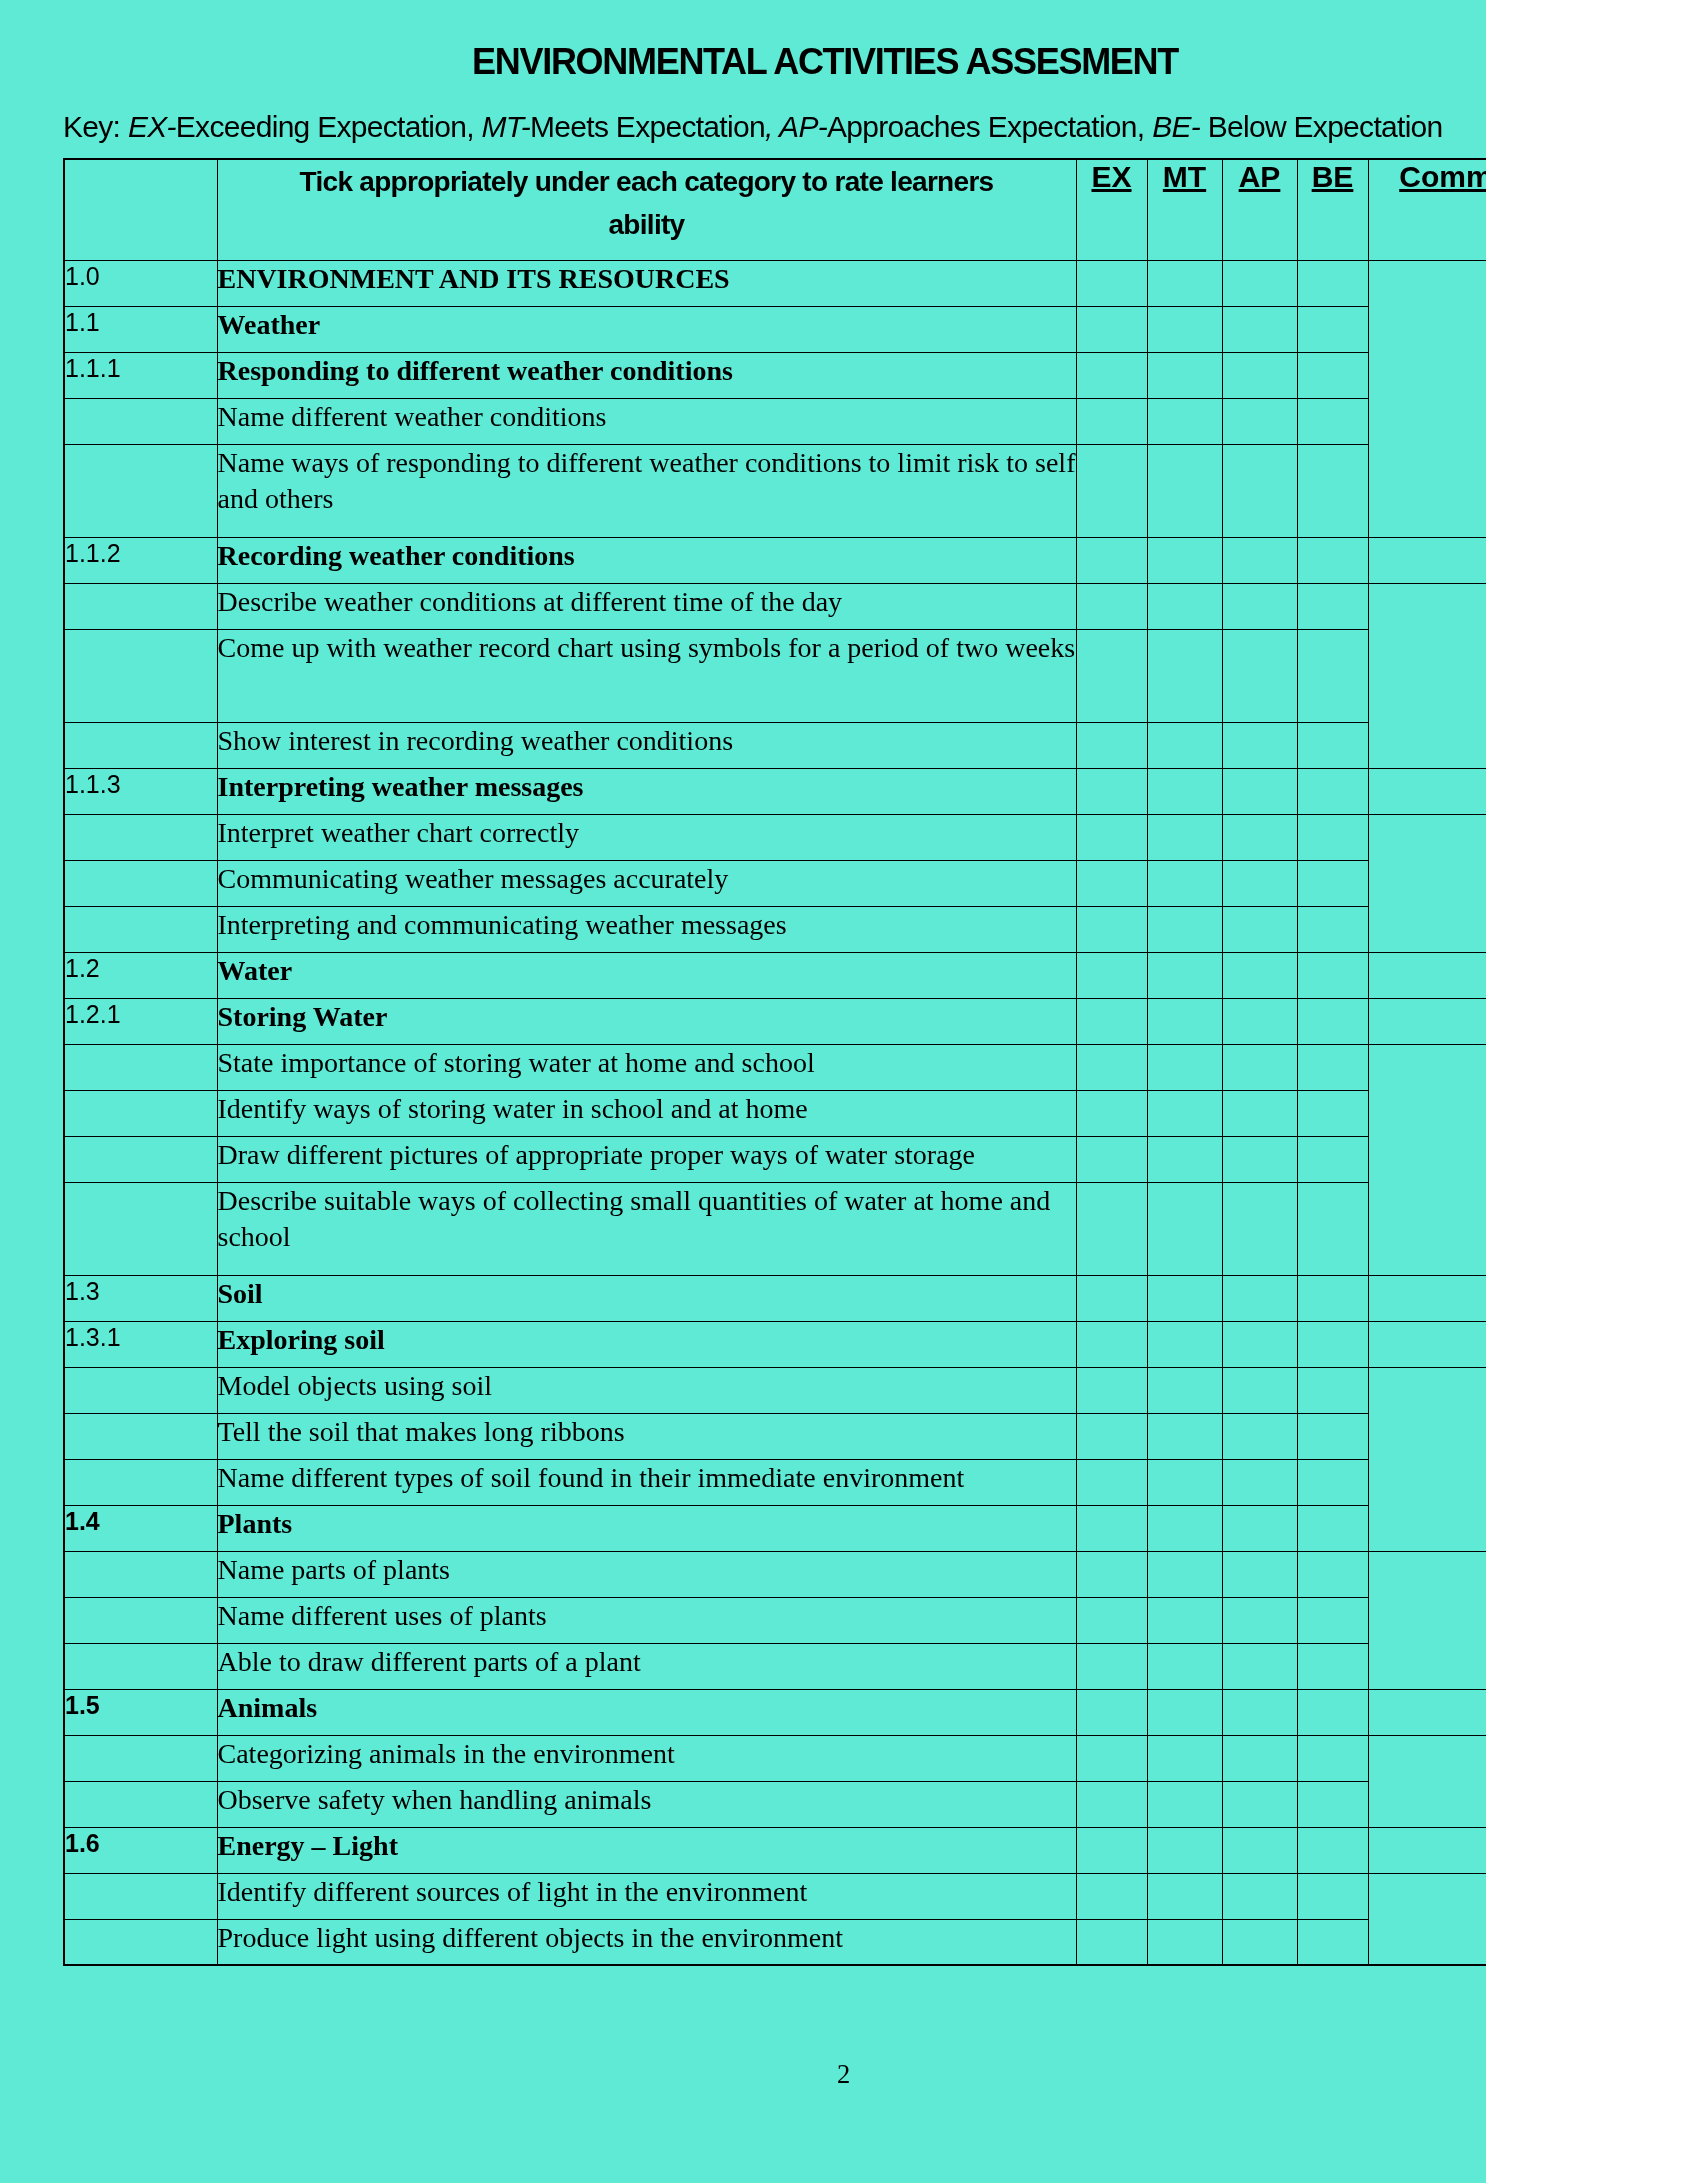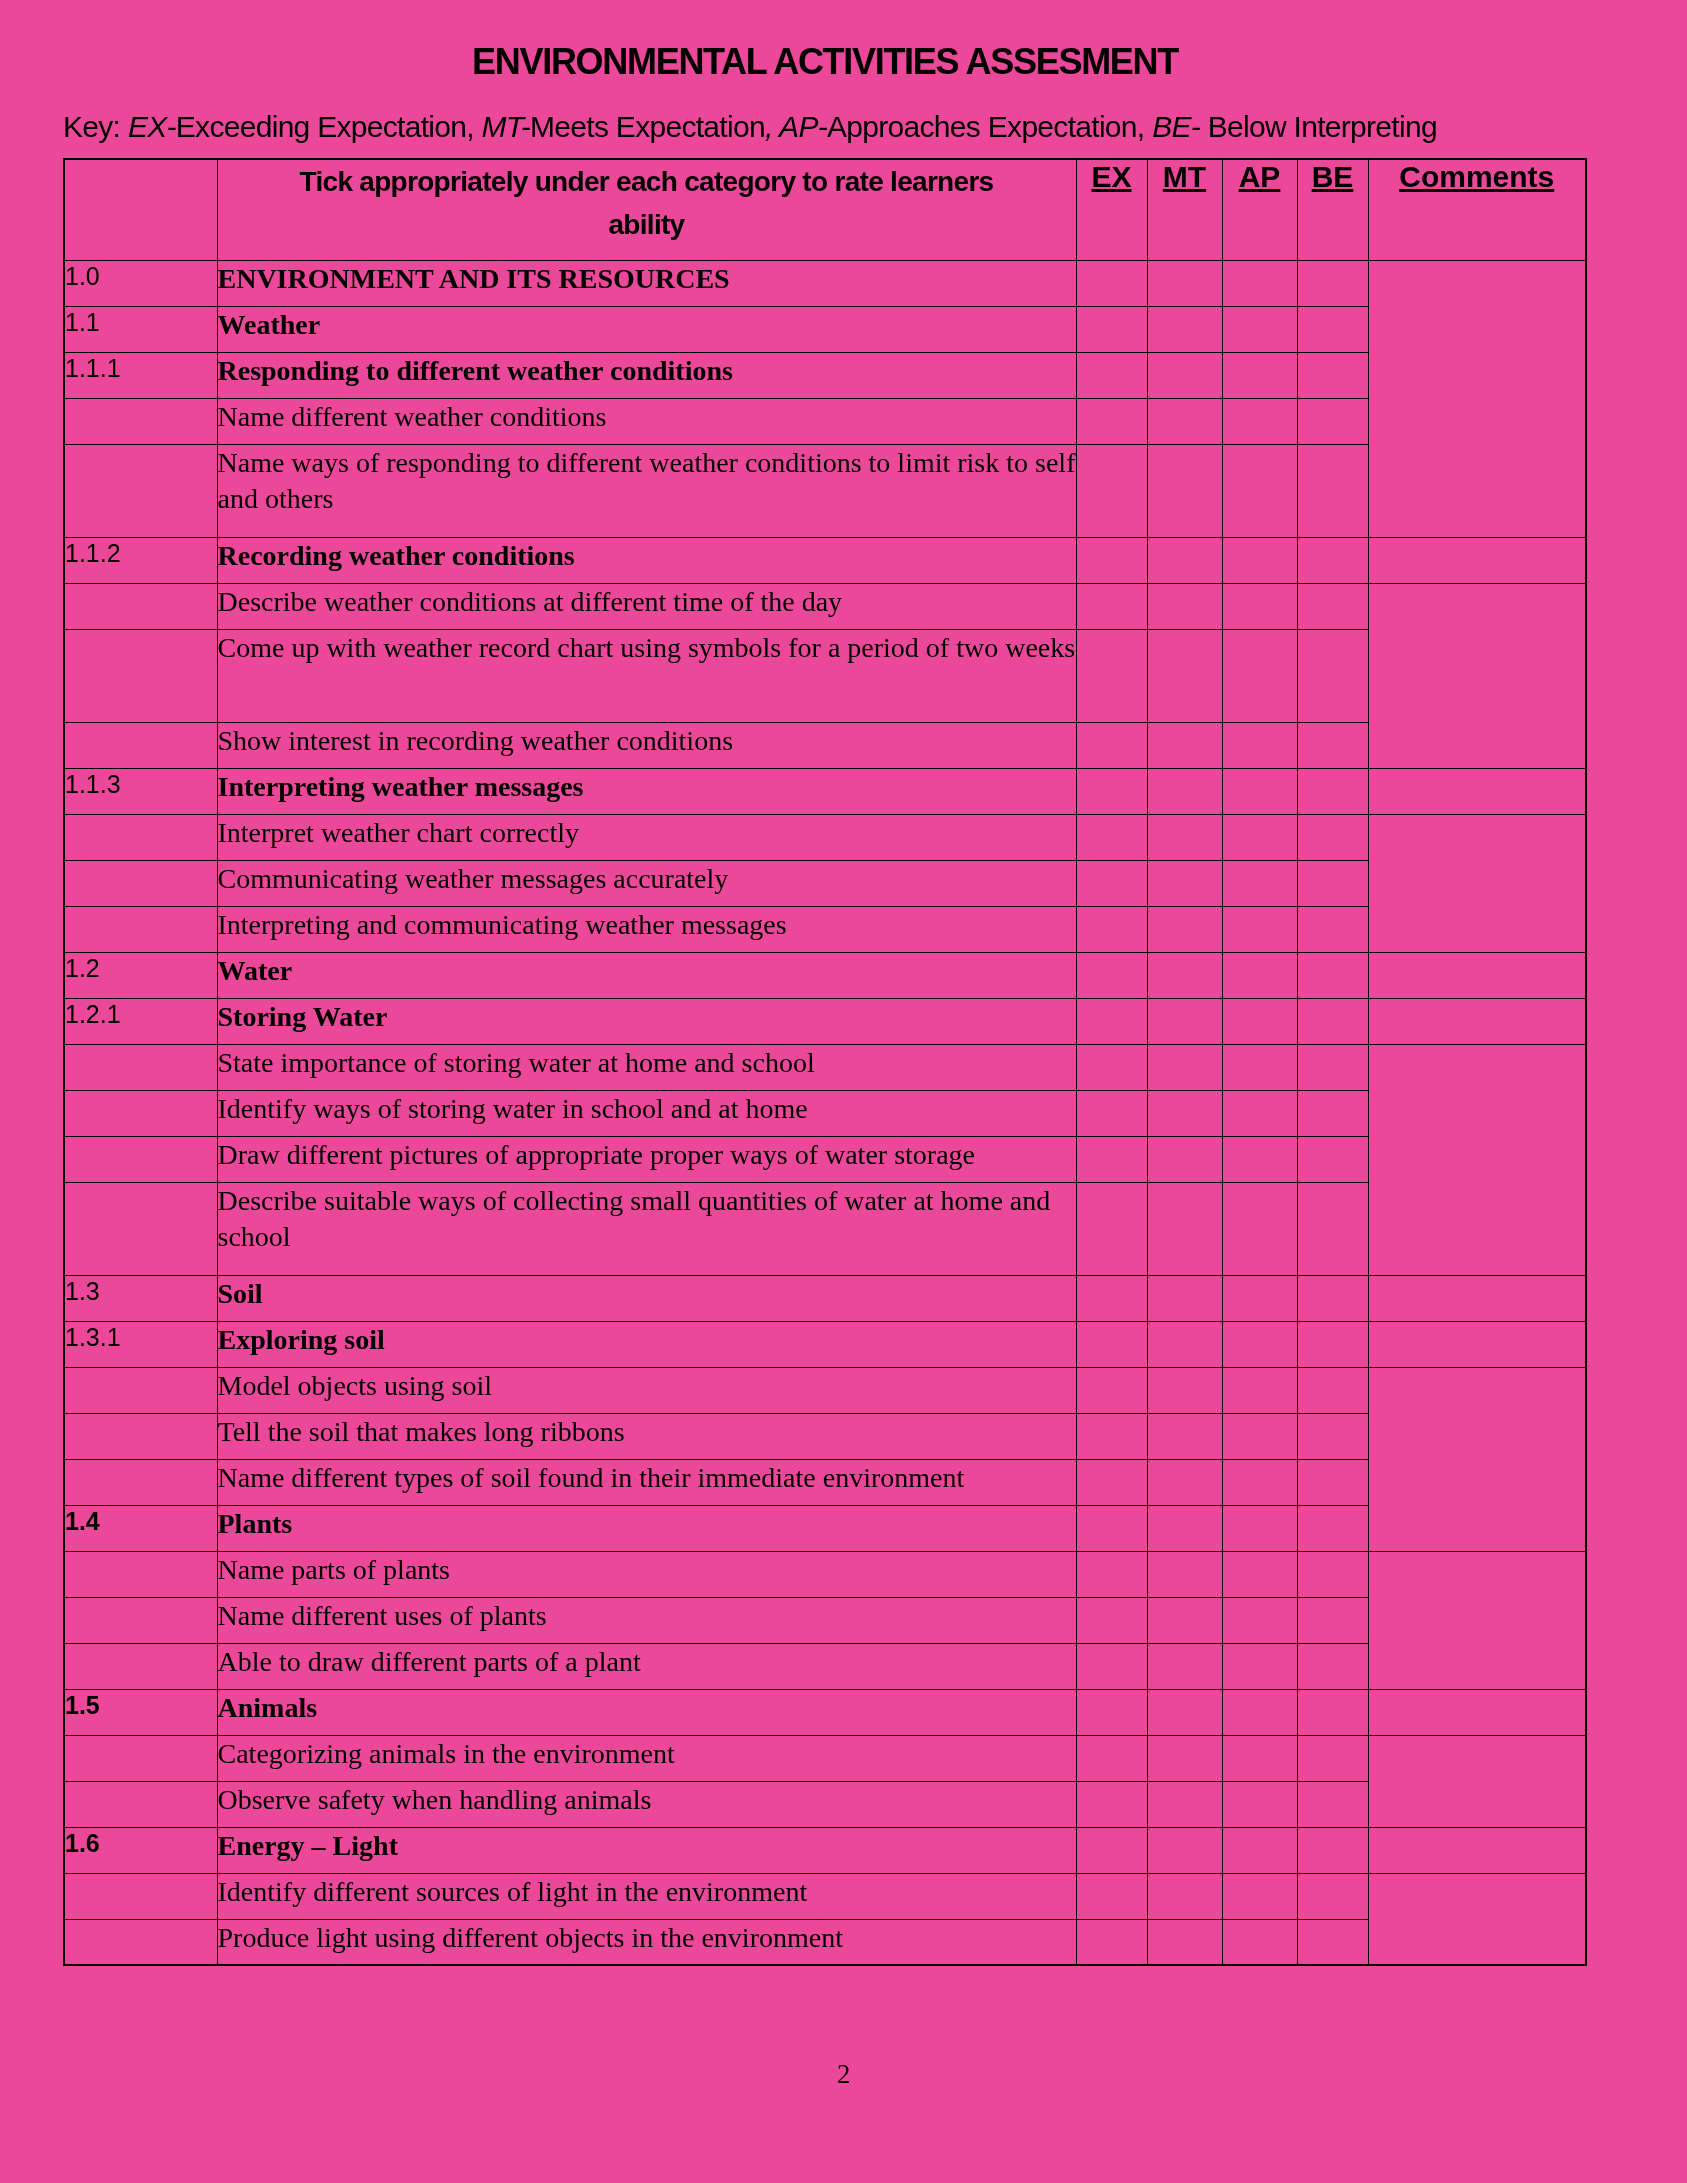--- a/index.html
+++ b/index.html
@@ -1,20 +1,20 @@
 <!DOCTYPE html>
 <html style="font-size:10.6px"><head>
 <meta charset="utf-8">
 <style>
   html,body{margin:0;padding:0;background:#ffffff;}
   .page{
     position:relative;
-    width:1687px;
+    width:1486px;
     height:2183px;
-    background:#ec4899;
+    background:#5eead4;
     color:#000000;
     overflow:hidden;
     font-family:"Liberation Sans",sans-serif;
   }
   .doc-title{
     position:absolute;
     top:42px;
     left:63px;
     width:1524px;
     text-align:center;
@@ -86,21 +86,21 @@
     font:400 26.5px/1.2 "Liberation Serif","DejaVu Serif",serif;
   }
 </style>
 </head>
 <body>
 
 <div class="page">
 
   <div class="doc-title">ENVIRONMENTAL ACTIVITIES ASSESMENT</div>
 
-  <div class="key-line"><span>Key: </span><span class="tok">EX-</span><span>Exceeding Expectation, </span><span class="tok">MT-</span><span>Meets Expectation</span><span class="tok">, </span><span class="tok">AP-</span><span>Approaches Expectation, </span><span class="tok">BE-</span><span> Below Interpreting</span></div>
+  <div class="key-line"><span>Key: </span><span class="tok">EX-</span><span>Exceeding Expectation, </span><span class="tok">MT-</span><span>Meets Expectation</span><span class="tok">, </span><span class="tok">AP-</span><span>Approaches Expectation, </span><span class="tok">BE-</span><span> Below Expectation</span></div>
 
   <table class="assess">
     <colgroup>
       <col style="width:153px">
       <col style="width:859px">
       <col style="width:71px">
       <col style="width:75px">
       <col style="width:75px">
       <col style="width:71px">
       <col style="width:218px">

